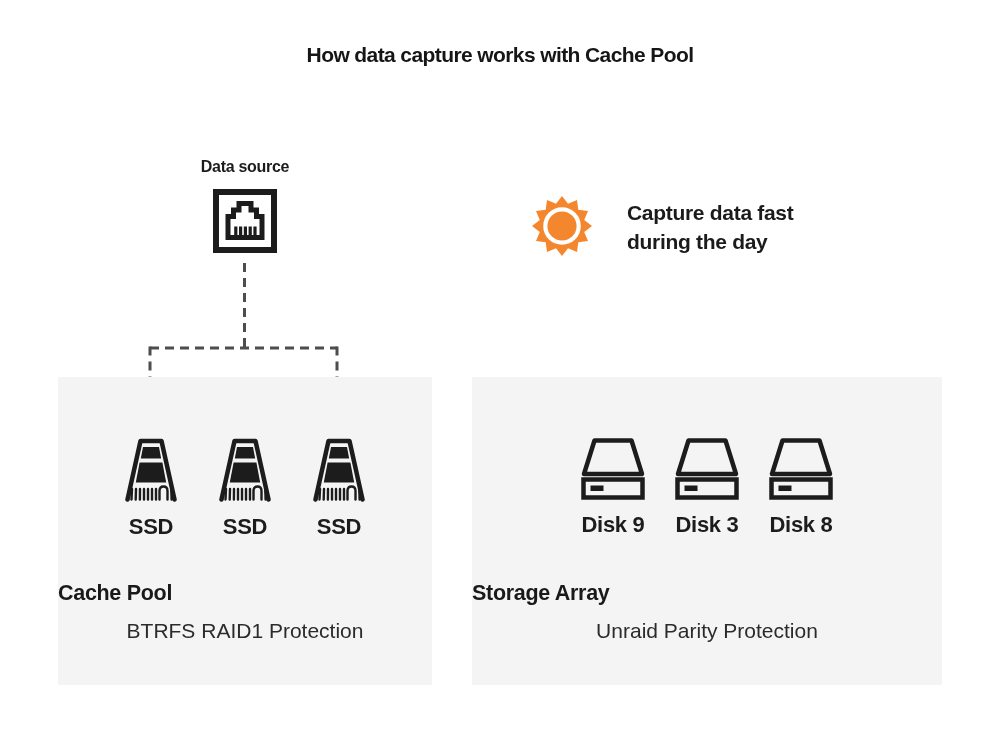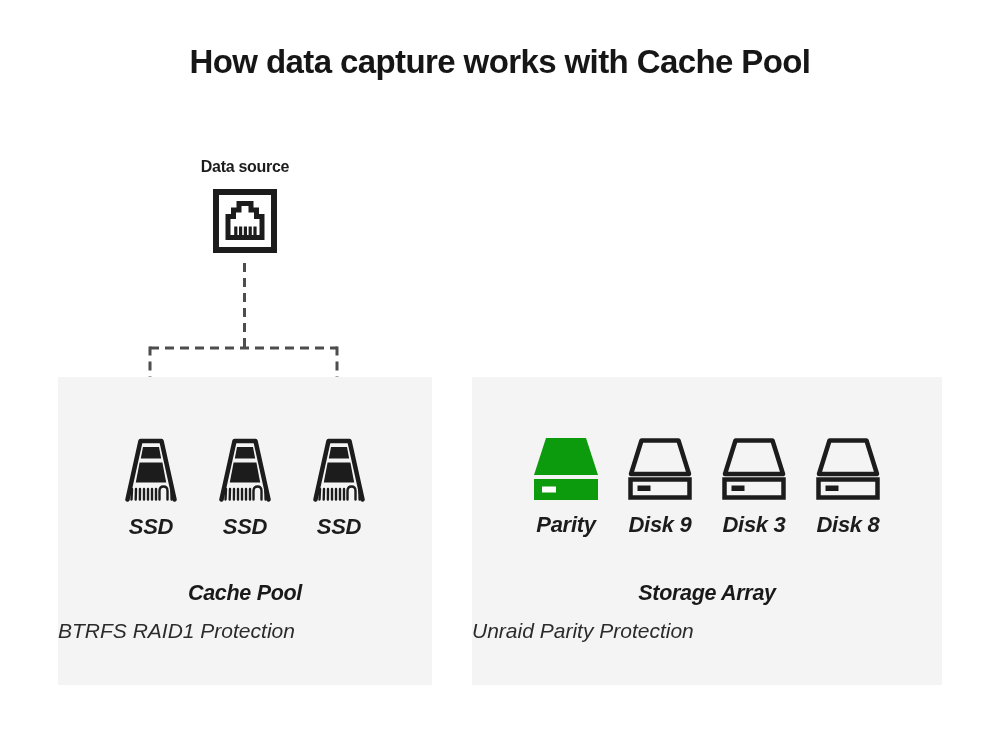--- a/index.html
+++ b/index.html
@@ -2,56 +2,56 @@
 <html><head>
 <meta charset="utf-8">
 <style>
   * { margin: 0; padding: 0; box-sizing: border-box; }
   html, body { width: 1000px; height: 746px; background: #ffffff; }
   body { font-family: "Liberation Sans", sans-serif; color: #1c1c1c; }
   .canvas { position: relative; width: 1000px; height: 746px; background: #ffffff; overflow: hidden; }
 
   .title {
     position: absolute; top: 43px; left: 0; width: 100%;
-    text-align: center; font-size: 33px; font-weight: 700;
+    text-align: center; font-size: 21px; font-weight: 700;
     letter-spacing: -0.6px; color: #161616;
   }
 
   .data-source { position: absolute; left: 170px; top: 158px; width: 150px; text-align: center; }
   .data-source .ds-label { font-size: 16px; font-weight: 700; letter-spacing: -0.3px; }
   .data-source svg { display: block; margin: 13px auto 0; }
 
   .connector { position: absolute; left: 100px; top: 258px; }
 
   .capture-note { position: absolute; left: 532px; top: 196px; display: flex; gap: 35px; }
   .capture-note .note-text {
     font-size: 21px; font-weight: 700; line-height: 28.5px;
     letter-spacing: -0.3px; padding-top: 3px; color: #1b1b1b;
   }
 
-  .panel { position: absolute; top: 377px; height: 308px; background: #f4f4f4; font-style: italic; }
+  .panel { position: absolute; top: 377px; height: 308px; background: #f4f4f4; }
   .panel-left  { left: 58px;  width: 374px; }
   .panel-right { left: 472px; width: 470px; }
 
   .drive-row { position: absolute; top: 61px; left: 0; width: 100%; display: flex; justify-content: center; }
   .panel-left  .drive-row { gap: 34px; }
   .panel-right .drive-row { gap: 28px; }
   .drive-cell { text-align: center; }
   .panel-left  .drive-cell { width: 60px; }
   .panel-right .drive-cell { width: 66px; }
   .drive-cell svg { display: block; margin: 0 auto; }
   .drive-label { margin-top: 12px; font-size: 22px; font-weight: 700; letter-spacing: -0.3px; white-space: nowrap; }
 
   .pool-title {
     position: absolute; top: 204px; left: 0; width: 100%;
-    text-align: center; font-size: 21.5px; font-weight: 700; letter-spacing: -0.3px; color: #191919;
+    text-align: left; font-size: 21.5px; font-weight: 700; letter-spacing: -0.3px; color: #191919;
   }
   .pool-subtitle {
     position: absolute; top: 242px; left: 0; width: 100%;
-    font-size: 21px; font-weight: 400; color: #2b2b2b;
+    text-align: center; font-size: 21px; font-weight: 400; color: #2b2b2b;
   }
 
   .icon-stroke { stroke: #1c1c1c; fill: none; }
   .band-fill { fill: #1c1c1c; }
   .parity-fill { fill: #0C9B0C; }
   .sun-fill { fill: #F4872D; }
   .conn-line { stroke: #4d4d4d; stroke-width: 3; fill: none; stroke-dasharray: 9 6; }
   .conn-arrow { fill: #4d4d4d; }
 </style>
 </head>
@@ -114,20 +114,29 @@
 
   <svg class="connector" width="300" height="170" viewBox="0 0 300 170">
     <path class="conn-line" d="M144.5,5 L144.5,90"></path>
     <path class="conn-line" d="M50,90 L237,90"></path>
     <path class="conn-line" d="M50,88.5 L50,146"></path>
     <path class="conn-line" d="M237,88.5 L237,146"></path>
     <polygon class="conn-arrow" points="41,144 59,144 50,164"></polygon>
     <polygon class="conn-arrow" points="228,144 246,144 237,164"></polygon>
   </svg>
 
+  <div class="capture-note">
+    <svg width="60" height="60" viewBox="0 0 60 60">
+      <use href="#sun-shape"></use>
+    </svg>
+    <div class="note-text">
+      <div>Capture data fast</div>
+      <div>during the day</div>
+    </div>
+  </div>
 
   <section class="panel panel-left">
     <div class="drive-row">
       <div class="drive-cell">
         <svg width="56" height="64" viewBox="0 0 56 64">
             <use href="#ssd-shape"></use>
           </svg>
         <div class="drive-label">SSD</div>
       </div>
       <div class="drive-cell">
@@ -144,26 +153,20 @@
       </div>
     </div>
     <h2 class="pool-title">Cache Pool</h2>
     <p class="pool-subtitle">BTRFS RAID1 Protection</p>
   </section>
 
   <section class="panel panel-right">
     <div class="drive-row">
       <div class="drive-cell">
         <svg width="64" height="62" viewBox="0 0 64 62">
-            <use href="#disk-filled-shape"></use>
-          </svg>
-        <div class="drive-label">Parity</div>
-      </div>
-      <div class="drive-cell">
-        <svg width="64" height="62" viewBox="0 0 64 62">
             <use href="#disk-outline-shape"></use>
           </svg>
         <div class="drive-label">Disk 9</div>
       </div>
       <div class="drive-cell">
         <svg width="64" height="62" viewBox="0 0 64 62">
             <use href="#disk-outline-shape"></use>
           </svg>
         <div class="drive-label">Disk 3</div>
       </div>

